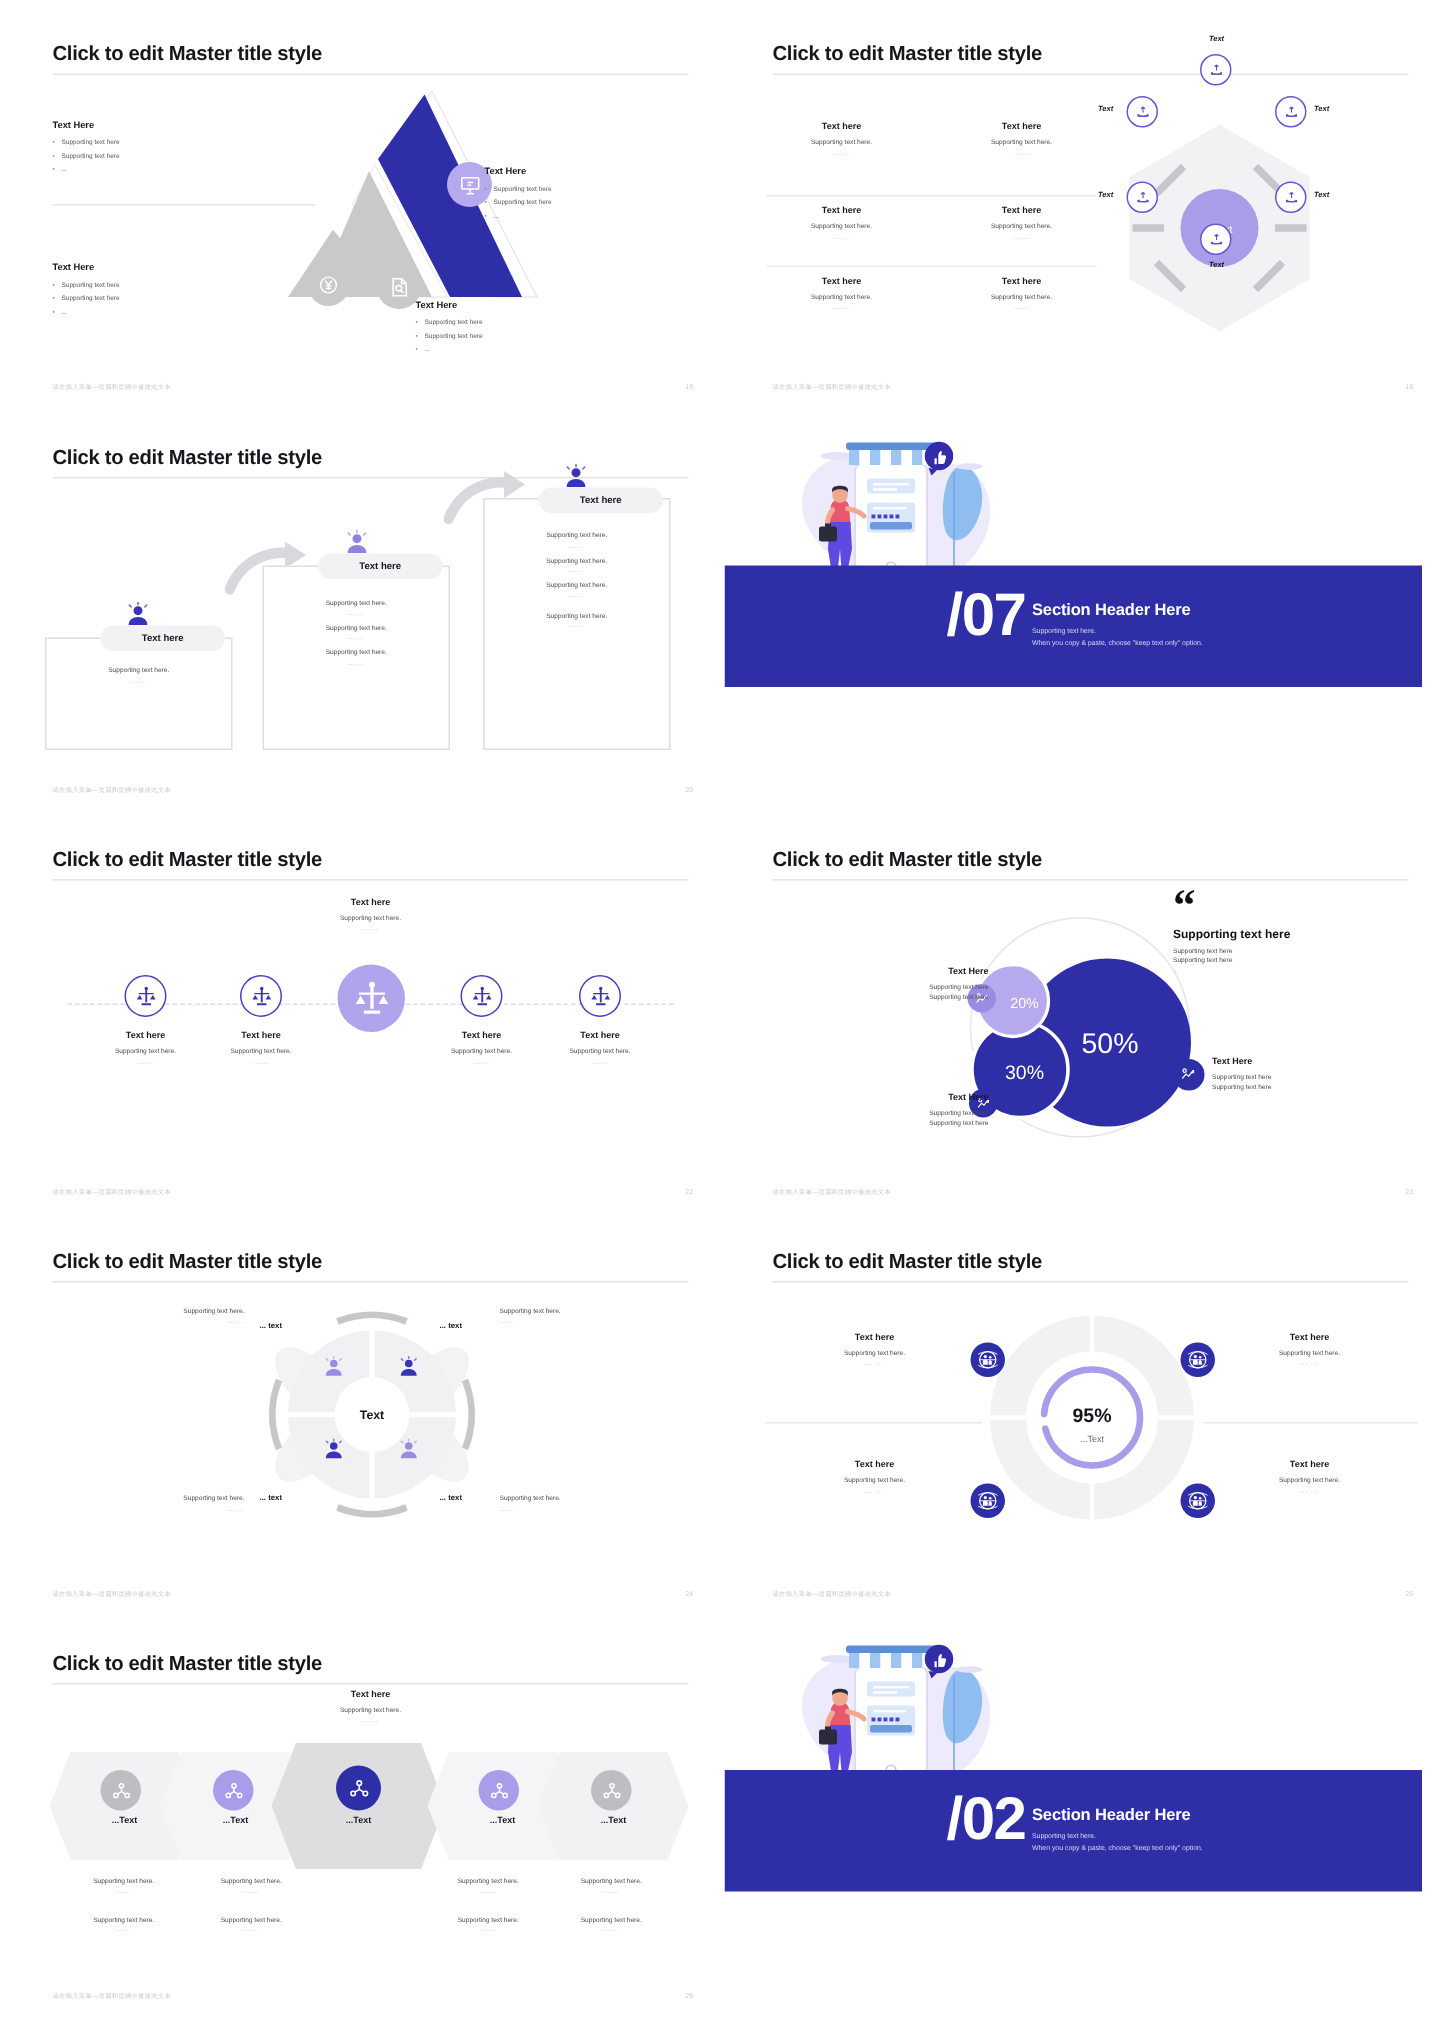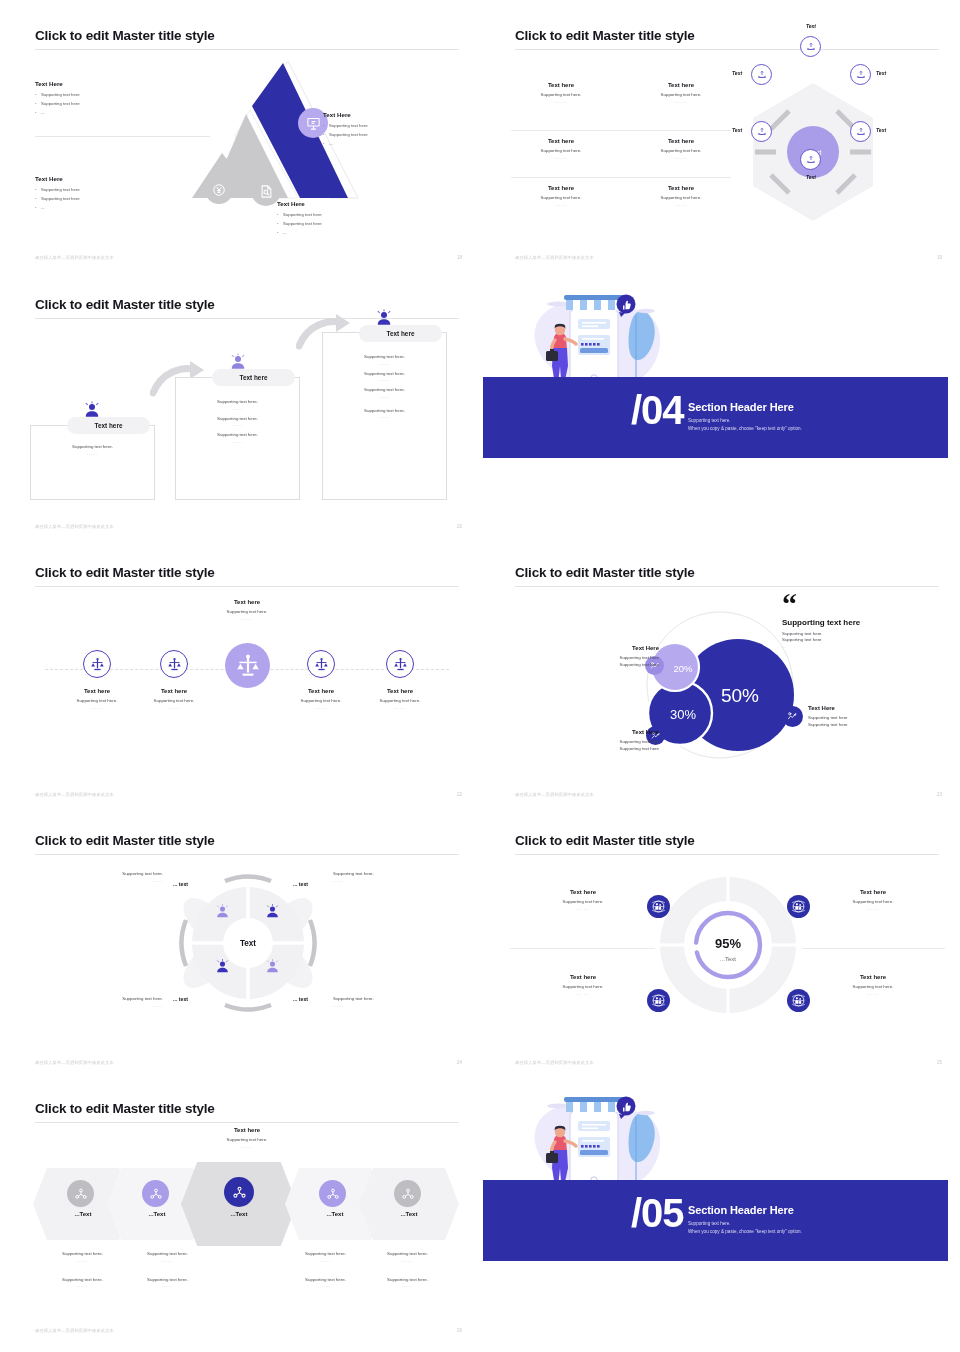--- a/index.html
+++ b/index.html
@@ -429,21 +429,21 @@
     <path d="M35 63 h14 l1 18 -4 19 -2.6 0 -1.4-19 -2 19 -3 0 -3-19z" fill="#5d4ae0"></path>
     <path d="M36 99 l-3 3 h9 l.4-3z" fill="#2b2b3a"></path>
     <path d="M44.5 99 l-2 3 h9 l-1.8-3z" fill="#2b2b3a"></path>
     <path d="M47 54 c5 1 9 3 11 5" stroke="#f0a98f" stroke-width="3.4" fill="none" stroke-linecap="round"></path>
     <path d="M37 55 c-3 4-4 9-3 13" stroke="#f0a98f" stroke-width="3.4" fill="none" stroke-linecap="round"></path>
     <rect x="28" y="66" width="12" height="10" rx="1.5" fill="#2b2b3a"></rect>
     <rect x="32" y="64" width="4" height="2.5" fill="#2b2b3a"></rect>
   </svg>
 
   <div class="sec-band" style="top:100px;height:81px;"></div>
-  <div class="sec-num" style="left:148px;top:113px;">/04</div>
+  <div class="sec-num" style="left:148px;top:113px;">/07</div>
   <div class="sec-h" style="left:205px;top:124px;">Section Header Here</div>
   <div class="sec-p" style="left:205px;top:140px;">Supporting text here.</div>
   <div class="sec-p" style="left:205px;top:148px;">When you copy &amp; paste, choose "keep text only" option.</div>
 </div>
 
 <div class="slide s5">
   <div class="title">Click to edit Master title style</div>
   <div class="title-rule"></div>
 
   <div style="position:absolute;left:162px;top:54px;width:140px;text-align:center;">
@@ -904,19 +904,19 @@
     <path d="M35 63 h14 l1 18 -4 19 -2.6 0 -1.4-19 -2 19 -3 0 -3-19z" fill="#5d4ae0"></path>
     <path d="M36 99 l-3 3 h9 l.4-3z" fill="#2b2b3a"></path>
     <path d="M44.5 99 l-2 3 h9 l-1.8-3z" fill="#2b2b3a"></path>
     <path d="M47 54 c5 1 9 3 11 5" stroke="#f0a98f" stroke-width="3.4" fill="none" stroke-linecap="round"></path>
     <path d="M37 55 c-3 4-4 9-3 13" stroke="#f0a98f" stroke-width="3.4" fill="none" stroke-linecap="round"></path>
     <rect x="28" y="66" width="12" height="10" rx="1.5" fill="#2b2b3a"></rect>
     <rect x="32" y="64" width="4" height="2.5" fill="#2b2b3a"></rect>
   </svg>
 
   <div class="sec-band" style="top:99px;height:81px;"></div>
-  <div class="sec-num" style="left:148px;top:112px;">/05</div>
+  <div class="sec-num" style="left:148px;top:112px;">/02</div>
   <div class="sec-h" style="left:205px;top:123px;">Section Header Here</div>
   <div class="sec-p" style="left:205px;top:139px;">Supporting text here.</div>
   <div class="sec-p" style="left:205px;top:147px;">When you copy &amp; paste, choose "keep text only" option.</div>
 </div>
 
 </div>
 
 </body></html>

